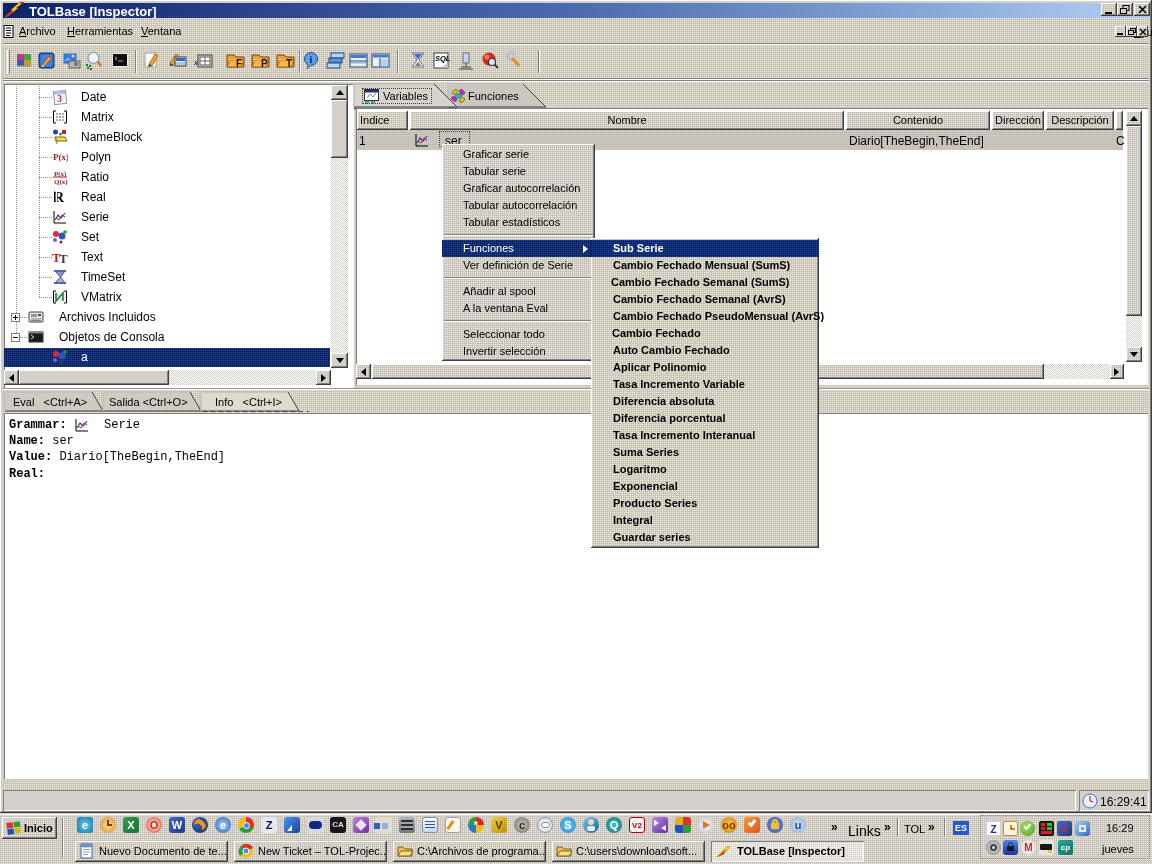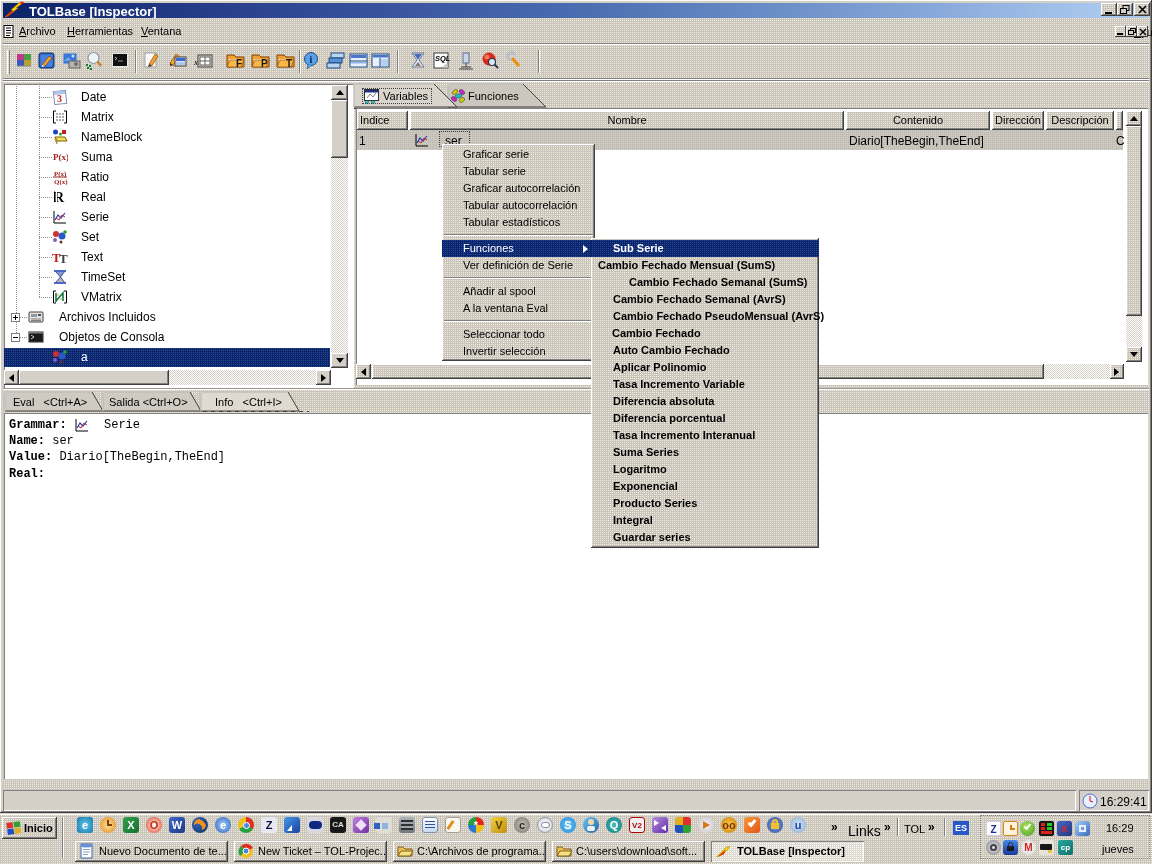--- a/index.html
+++ b/index.html
@@ -319,21 +319,21 @@
 <svg class="abs" style="left:28px;top:329px" width="16" height="16">
     <rect x="1" y="3" width="14" height="10" fill="#404040" stroke="#202020"></rect>
     <rect x="2" y="4" width="12" height="8" fill="#181818"></rect>
     <path d="M3 6 L6 8 L3 10" stroke="#d0d0d0" fill="none"></path>
     <rect x="1" y="3" width="14" height="1.5" fill="#808080"></rect>
   </svg>
 
 <div class="tt" style="left:81px;top:90px;">Date</div>
 <div class="tt" style="left:81px;top:110px;">Matrix</div>
 <div class="tt" style="left:81px;top:130px;">NameBlock</div>
-<div class="tt" style="left:81px;top:150px;">Suma</div>
+<div class="tt" style="left:81px;top:150px;">Polyn</div>
 <div class="tt" style="left:81px;top:170px;">Ratio</div>
 <div class="tt" style="left:81px;top:190px;">Real</div>
 <div class="tt" style="left:81px;top:210px;">Serie</div>
 <div class="tt" style="left:81px;top:230px;">Set</div>
 <div class="tt" style="left:81px;top:250px;">Text</div>
 <div class="tt" style="left:81px;top:270px;">TimeSet</div>
 <div class="tt" style="left:81px;top:290px;">VMatrix</div>
 <div class="tt" style="left:59px;top:310px;">Archivos Incluidos</div>
 <div class="tt" style="left:59px;top:330px;">Objetos de Consola</div>
 <div class="abs" style="left:4px;top:348px;width:326px;height:19px;background-image:conic-gradient(#2a4a9a 0 25%,#0a246a 0 100%);background-size:2px 2px;"></div>
@@ -474,22 +474,22 @@
 <div class="mi">Ver definición de Serie</div>
 <div class="msep"></div>
 <div class="mi">Añadir al spool</div>
 <div class="mi">A la ventana Eval</div>
 <div class="msep"></div>
 <div class="mi">Seleccionar todo</div>
 <div class="mi">Invertir selección</div>
 </div>
 <div class="abs out dith" style="left:591px;top:238px;width:228px;height:310px;padding-top:2px;font-weight:bold;">
 <div class="mi mhi" style="padding-left:22px;">Sub Serie</div>
-<div class="mi" style="padding-left:7px;">Cambio Fechado Mensual (SumS)</div>
-<div class="mi" style="padding-left:38px;">Cambio Fechado Semanal (SumS)</div>
+<div class="mi" style="padding-left:22px;">Cambio Fechado Mensual (SumS)</div>
+<div class="mi" style="padding-left:20px;">Cambio Fechado Semanal (SumS)</div>
 <div class="mi" style="padding-left:22px;">Cambio Fechado Semanal (AvrS)</div>
 <div class="mi" style="padding-left:22px;">Cambio Fechado PseudoMensual (AvrS)</div>
 <div class="mi" style="">Cambio Fechado</div>
 <div class="mi" style="padding-left:22px;">Auto Cambio Fechado</div>
 <div class="mi" style="padding-left:22px;">Aplicar Polinomio</div>
 <div class="mi" style="padding-left:22px;">Tasa Incremento Variable</div>
 <div class="mi" style="padding-left:22px;">Diferencia absoluta</div>
 <div class="mi" style="padding-left:22px;">Diferencia porcentual</div>
 <div class="mi" style="padding-left:22px;">Tasa Incremento Interanual</div>
 <div class="mi" style="padding-left:22px;">Suma Series</div>

